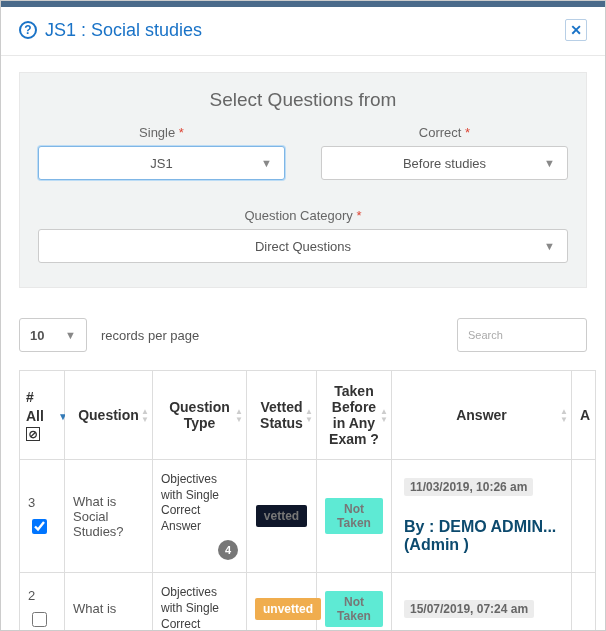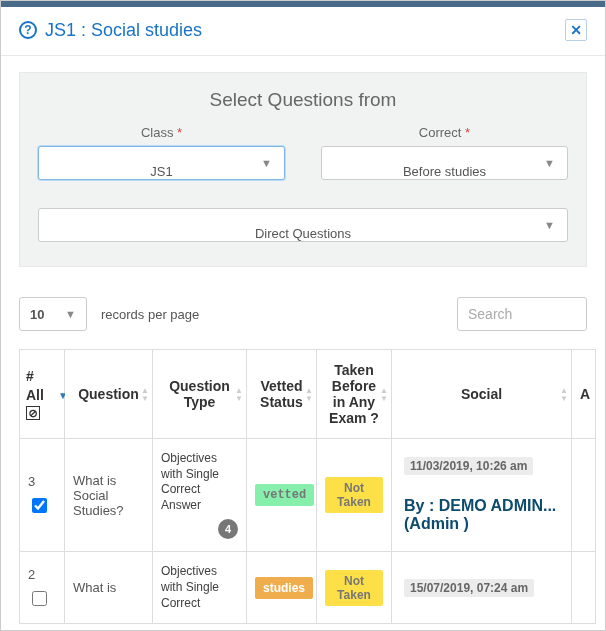--- a/index.html
+++ b/index.html
@@ -86,21 +86,21 @@
     margin-bottom: 6px;
   }
   .req { color: #d43; }
   .select {
     width: 100%;
     height: 34px;
     background: #fff;
     border: 1px solid #ccc;
     border-radius: 3px;
     display: flex;
-    align-items: flex-end;
+    align-items: center;
     justify-content: center;
     position: relative;
     font-size: 13px;
     color: #555;
     cursor: pointer;
   }
   .select.active {
     border-color: #7fb6e6;
     box-shadow: 0 0 0 1px #bcdcf5;
   }
@@ -136,21 +136,21 @@
     width: 68px; height: 34px;
     border: 1px solid #ccc; border-radius: 3px;
     background: #fff;
     display: flex; align-items: center; justify-content: space-between;
     padding: 0 10px; font-size: 13px; color: #555; cursor: pointer; font-weight: bold;
   }
   .page-size .caret { font-size: 11px; color: #888; }
   .search-input {
     width: 130px; height: 34px;
     border: 1px solid #ccc; border-radius: 3px;
-    padding: 0 10px; font-size: 14px; color: #555;
+    padding: 0 10px; font-size: 11px; color: #555;
   }
   .search-input::placeholder { color: #aaa; }
   
   .qtable {
     border: 1px solid #ddd;
     width: 100%;
     border-collapse: collapse;
     table-layout: fixed;
   }
   .qtable th, .qtable td {
@@ -189,23 +189,23 @@
   .count-badge {
     display:inline-flex; align-items:center; justify-content:center;
     width: 20px; height: 20px; border-radius: 50%;
     background: #777; color:#fff; font-size:11px; font-weight:700;
     margin-top: 6px; float:right;
   }
   .status-badge {
     display:inline-block; padding: 4px 8px; border-radius: 2px;
     font-size: 12px; font-weight: 700;
   }
-  .vetted-b { background:#86efac; color:#777;font-family:Liberation Mono, monospace; }
+  .vetted-b { background:#0f172a; color:#777; }
   .unvetted-b { background:#f0ad4e; color:#fff; }
-  .nottaken-b { background:#fde047; color:#777; font-size:12px; }
+  .nottaken-b { background:#5eead4; color:#777; font-size:12px; }
   .added { display:flex; flex-direction:column; gap:22px; align-items:flex-start; padding-left:4px; }
   .date-badge {
     background:#ececec; color:#666; font-size:12px; font-weight:700;
     padding:2px 6px; border-radius:2px;
   }
   .by-line { font-size:16px; color:#0c4a6e; font-weight:700; }
   col.c1 { width: 45px; }
   col.c2 { width: 88px; }
   col.c3 { width: 94px; }
   col.c4 { width: 70px; }
@@ -226,37 +226,38 @@
   <div class="close-btn">✕</div>
 </div>
 
 <div class="modal-body">
 
   <div class="filter-panel">
     <h2>Select Questions from</h2>
 
     <div class="filter-row">
       <div class="field">
-        <label><span>Class</span> <span class="req">*</span></label>
+        <label><span>Single</span> <span class="req">*</span></label>
         <div class="select active">
           <span>JS1</span>
           <span class="caret">▼</span>
         </div>
       </div>
       <div class="field">
         <label><span>Correct</span> <span class="req">*</span></label>
         <div class="select">
           <span>Before studies</span>
           <span class="caret">▼</span>
         </div>
       </div>
     </div>
 
     <div class="filter-row">
       <div class="field">
+        <label><span>Question Category</span> <span class="req">*</span></label>
         <div class="select">
           <span>Direct Questions</span>
           <span class="caret">▼</span>
         </div>
       </div>
     </div>
   </div>
 
   <div class="table-controls">
     <div class="left-ctrl">
@@ -313,21 +314,21 @@
             </span>
         </th>
         <th>
           <span>Taken Before in Any Exam ?</span>
           <span class="sorter">
               <span>▲</span>
               <span>▼</span>
             </span>
         </th>
         <th>
-          <span>Social</span>
+          <span>Answer</span>
           <span class="sorter">
               <span>▲</span>
               <span>▼</span>
             </span>
         </th>
         <th style="overflow:hidden; text-align:left;">
           <span>A</span>
         </th>
       </tr>
     </thead>
@@ -364,21 +365,21 @@
         <span>2</span>
         <input type="checkbox" class="row-check" style="">
       </div>
     </td>
     <td>What is</td>
     <td>
       <div class="qtype">Objectives with Single Correct</div>
 
     </td>
     <td style="text-align:center;">
-      <span class="status-badge unvetted-b">studies</span>
+      <span class="status-badge unvetted-b">unvetted</span>
     </td>
     <td style="text-align:center;">
       <span class="status-badge nottaken-b">Not Taken</span>
     </td>
     <td>
       <div class="added">
         <span class="date-badge">15/07/2019, 07:24 am</span>
 
       </div>
     </td>

